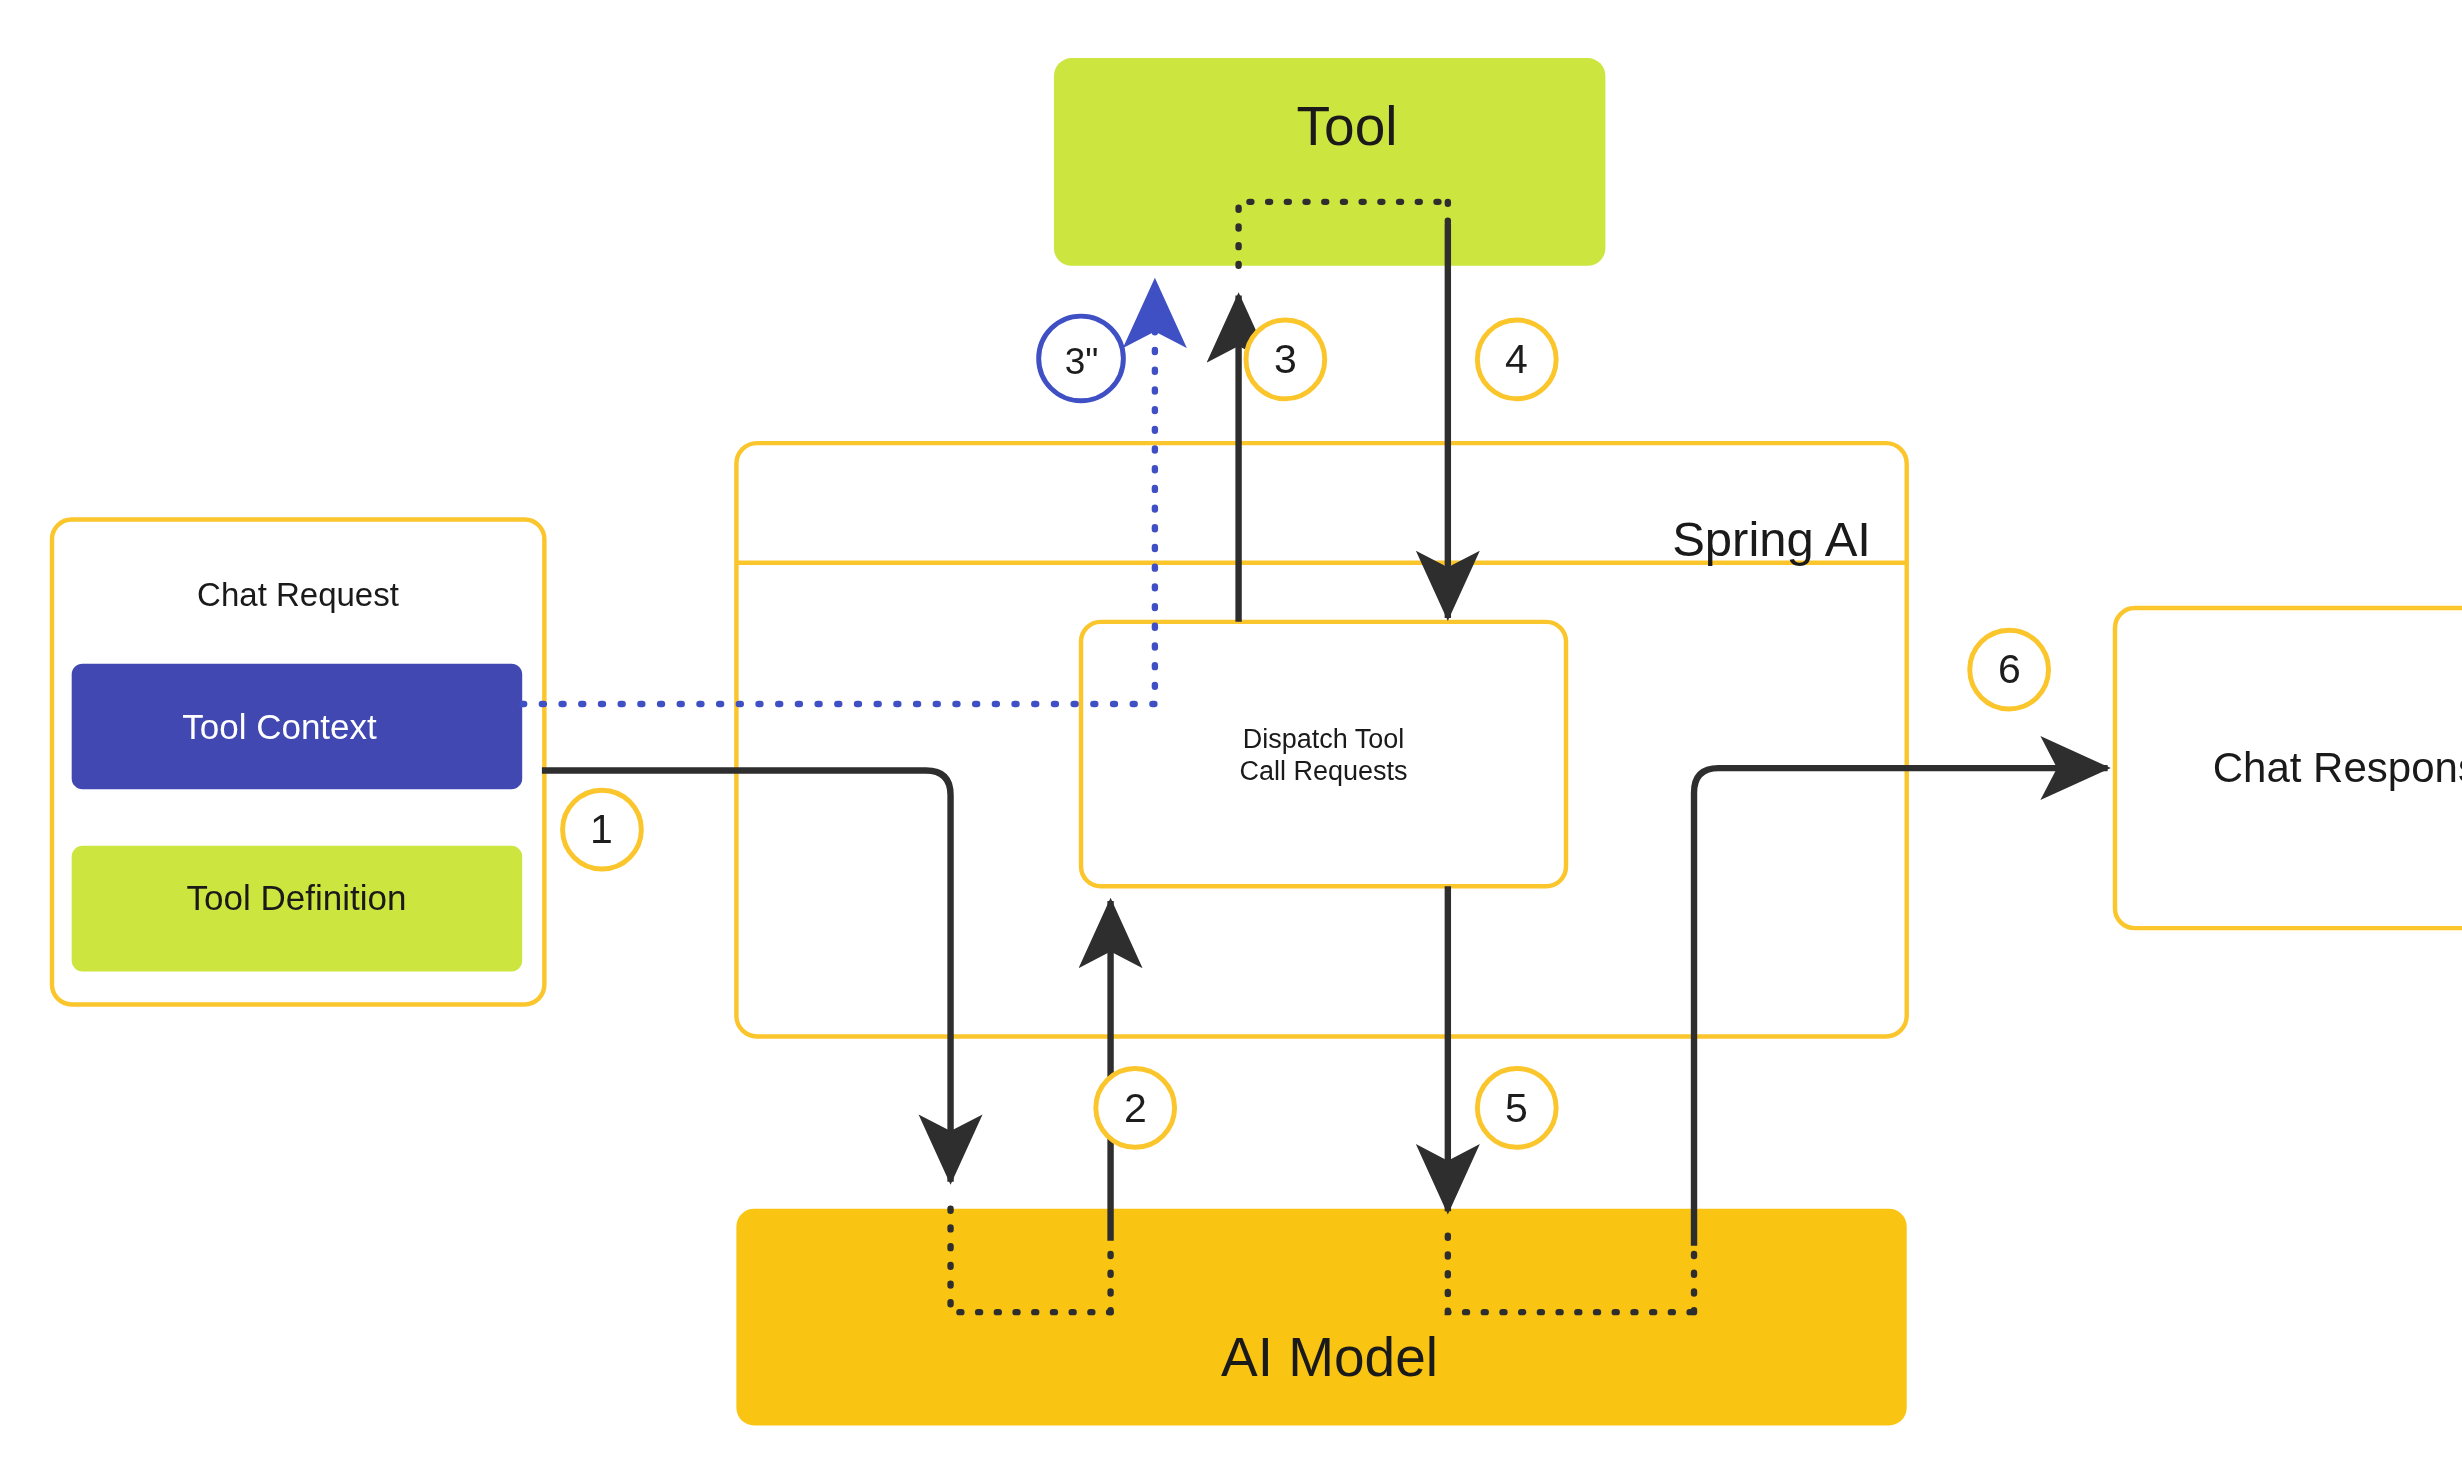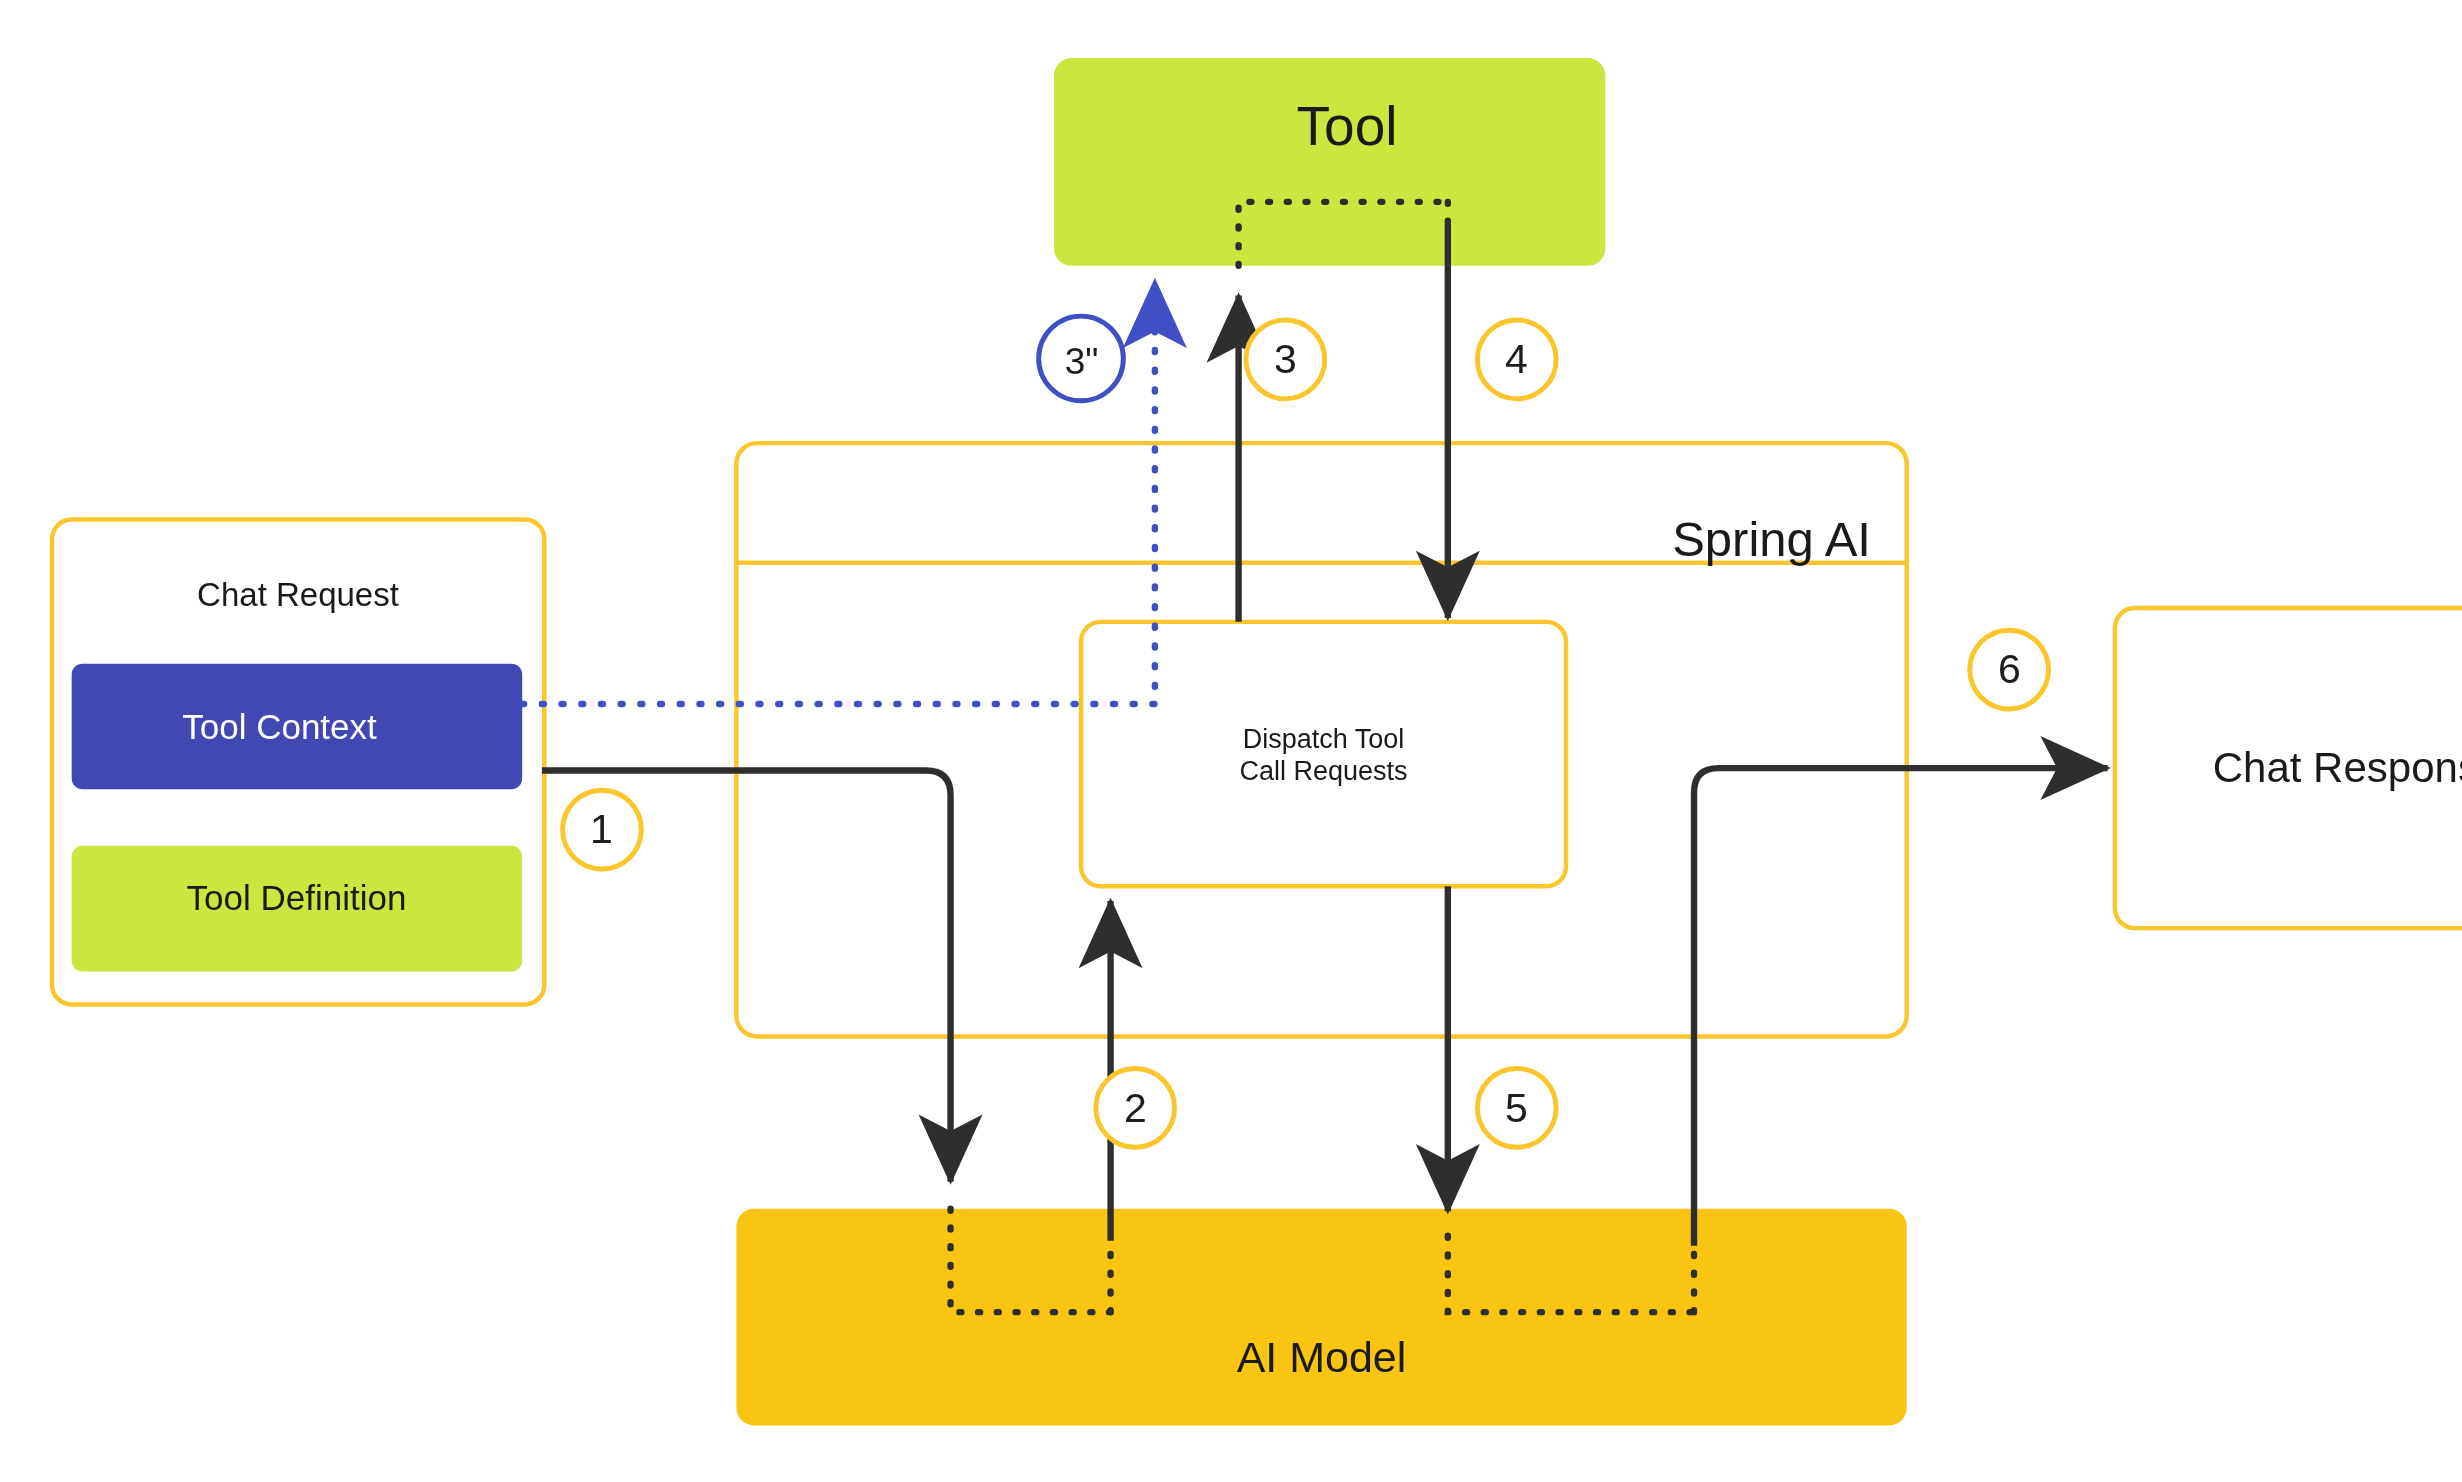--- a/index.html
+++ b/index.html
@@ -30,21 +30,21 @@
     display: flex;
     align-items: center;
     justify-content: center;
     text-align: center;
     color: #1a1a1a;
     line-height: 1.18;
     pointer-events: none;
     white-space: pre-line;
   }
   .txt-tool      { font-size: 55px; }
-  .txt-aimodel   { font-size: 43px; }
+  .txt-aimodel   { font-size: 55px; padding-left: 8px; }
   .txt-springai  { font-size: 49px; }
   .txt-chatreq   { font-size: 33px; }
   .txt-chatresp  { font-size: 42px; }
   .txt-dispatch  { font-size: 27px; }
   .txt-chip      { font-size: 35px; }
   .txt-chip-blue { color: #ffffff; }
   .marker-num {
     position: absolute;
     display: flex;
     align-items: center;

